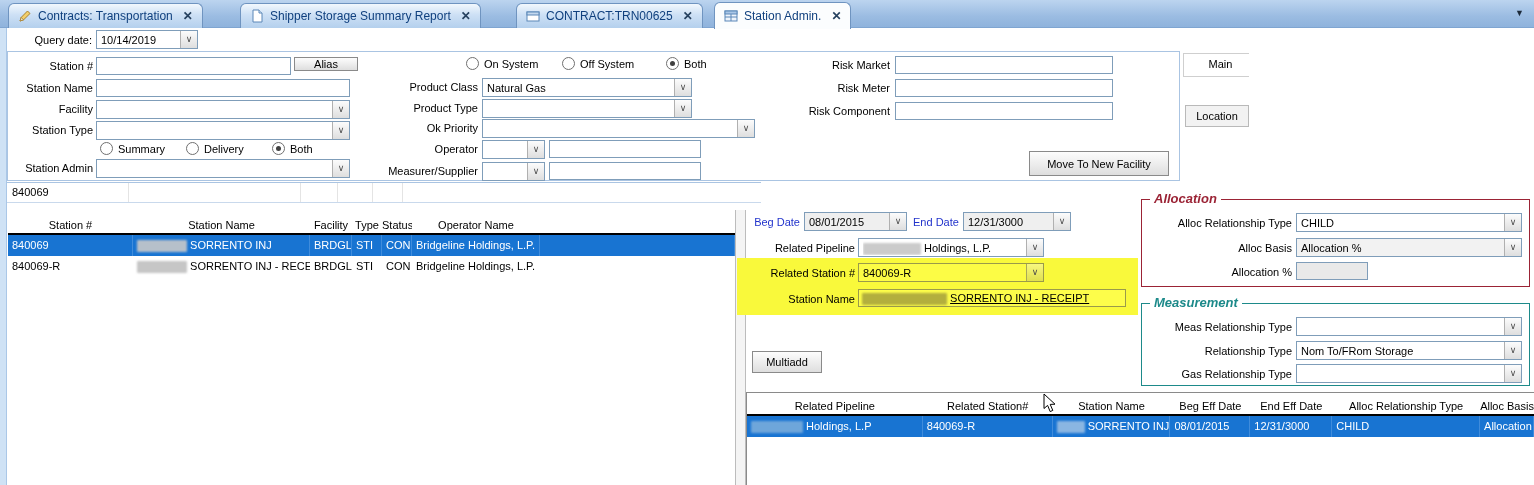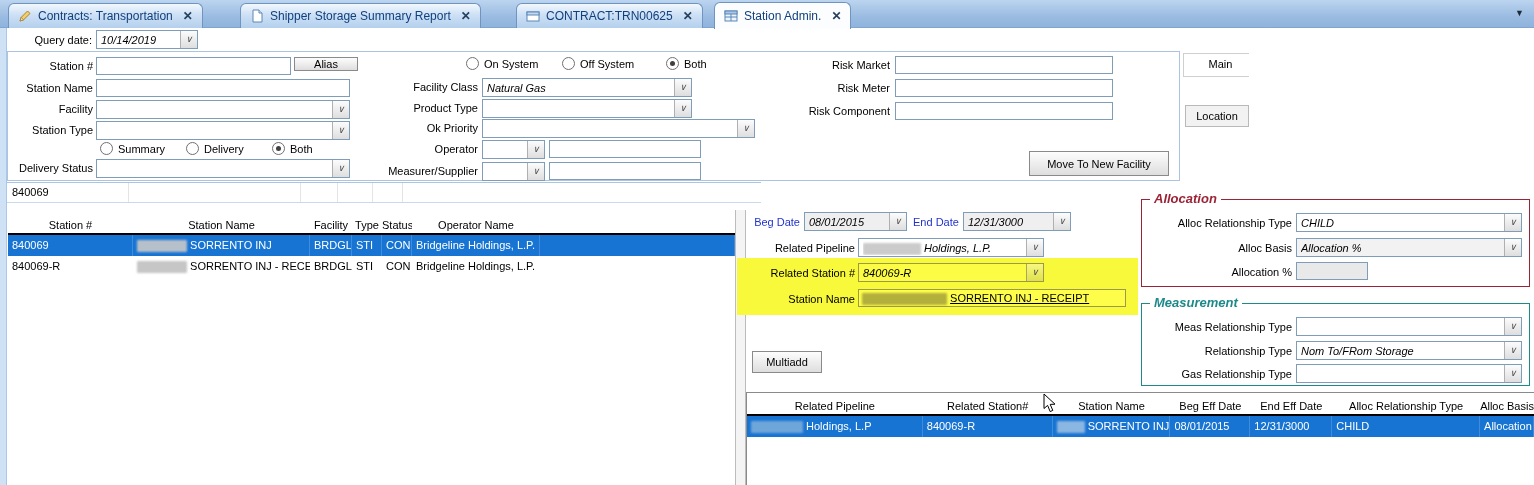--- a/index.html
+++ b/index.html
@@ -20,21 +20,21 @@
   .tabicon { width:14px; height:14px; flex:0 0 auto; }
   #overflow-arrow { position:absolute; right:10px; top:8px; font-size:9px; color:#1c2a3a; }
   
   #leftstrip { position:absolute; left:0; top:28px; width:7px; height:457px;
     background:#cfe2f5; border-right:1px solid #aac7e7; }
   
   .lbl { position:absolute; text-align:right; white-space:nowrap; line-height:18px; }
   .llbl { position:absolute; text-align:left; white-space:nowrap; line-height:18px; }
   .inp { position:absolute; background:#fff; border:1px solid #7f9db9; height:18px;
     padding:1px 3px; white-space:nowrap; overflow:hidden; line-height:14px; }
-  .dd { position:absolute; background:#fff; border:1px solid #7f9db9; height:19px; overflow:hidden;font-style:italic; }
+  .dd { position:absolute; background:#fff; border:1px solid #7f9db9; height:19px; overflow:hidden; }
   .dd .val { position:absolute; left:4px; top:2px; right:19px; white-space:nowrap; overflow:hidden; line-height:14px; }
   .dd .btn { position:absolute; right:0; top:0; bottom:0; width:17px;
     background:linear-gradient(#fcfcfc,#dedede); border-left:1px solid #b0b0b0;
     color:#4a4a4a; text-align:center; font-size:9px; line-height:17px; }
   .dd.yellow { background:#fcfc45; border-color:#9a9a4a; }
   .dd.yellow .btn { background:linear-gradient(#f7f780,#e0e04e); border-left-color:#a8a85a; }
   .btn3d { position:absolute; background:linear-gradient(#fdfdfd,#dedede); border:1px solid #8a8a8a;
     text-align:center; color:#000; display:flex; align-items:center; justify-content:center; }
   .radio { position:absolute; width:13px; height:13px; border:1px solid #707070; border-radius:50%; background:#fff; }
   .radio.sel::after { content:""; position:absolute; left:3px; top:3px; width:5px; height:5px;
@@ -156,34 +156,34 @@
   <span class="btn">∨</span>
 </div>
 
 <div class="radio" style="left:100px; top:142px;"></div>
 <div class="rlbl" style="left:118px; top:142px;">Summary</div>
 <div class="radio" style="left:186px; top:142px;"></div>
 <div class="rlbl" style="left:204px; top:142px;">Delivery</div>
 <div class="radio sel" style="left:272px; top:142px;"></div>
 <div class="rlbl" style="left:290px; top:142px;">Both</div>
 
-<div class="lbl" style="left:2px; top:159px; width:91px;">Delivery Status</div>
+<div class="lbl" style="left:2px; top:159px; width:91px;">Station Admin</div>
 <div class="dd" style="left:96px; top:159px; width:254px;">
   <span class="val"></span>
   <span class="btn">∨</span>
 </div>
 
 <div class="radio" style="left:466px; top:57px;"></div>
 <div class="rlbl" style="left:484px; top:57px;">On System</div>
 <div class="radio" style="left:562px; top:57px;"></div>
 <div class="rlbl" style="left:580px; top:57px;">Off System</div>
 <div class="radio sel" style="left:666px; top:57px;"></div>
 <div class="rlbl" style="left:684px; top:57px;">Both</div>
 
-<div class="lbl" style="left:388px; top:78px; width:90px;">Facility Class</div>
+<div class="lbl" style="left:388px; top:78px; width:90px;">Product Class</div>
 <div class="dd" style="left:482px; top:78px; width:210px;">
   <span class="val">Natural Gas</span>
   <span class="btn">∨</span>
 </div>
 
 <div class="lbl" style="left:388px; top:99px; width:90px;">Product Type</div>
 <div class="dd" style="left:482px; top:99px; width:210px;">
   <span class="val"></span>
   <span class="btn">∨</span>
 </div>

